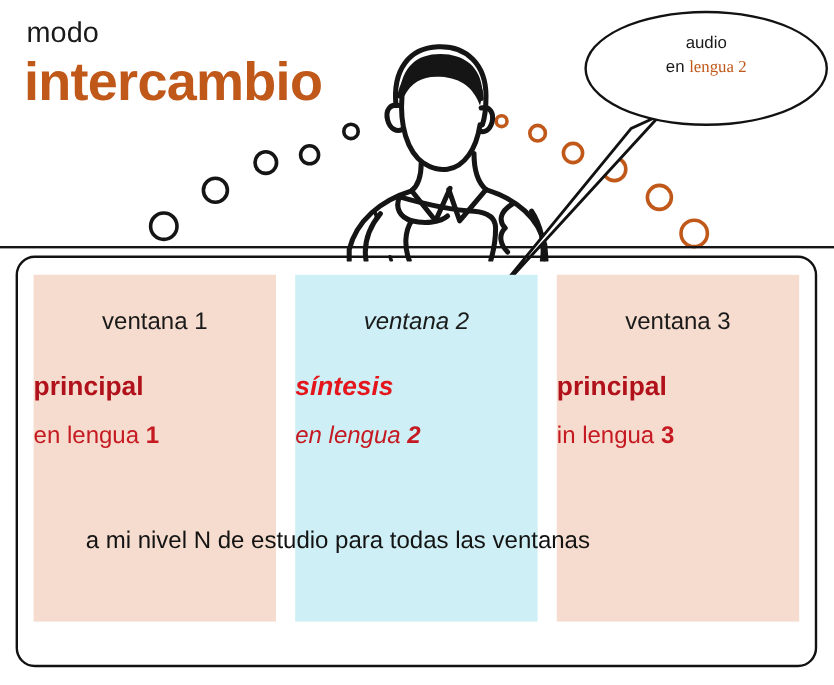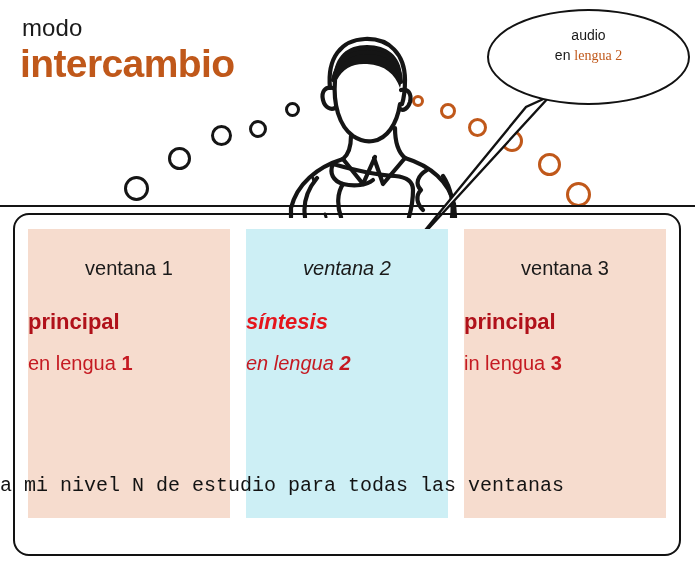--- a/index.html
+++ b/index.html
@@ -25,21 +25,21 @@
     top: 14px;
     font-size: 24px;
     color: #1a1a1a;
     letter-spacing: .1px;
     white-space: nowrap;
   }
   .title-main {
     position: absolute;
     left: 20px;
     top: 42px;
-    font-size: 39px;
+    font-size: 45px;
     font-weight: bold;
     color: #C0581A;
     letter-spacing: -0.6px;
     white-space: nowrap;
   }
 
   
   .bubble {
     position: absolute;
     border-radius: 50%;
@@ -151,27 +151,26 @@
     font-size: 20px;
     color: #C51A22;
     white-space: nowrap;
   }
   .col-lang b { font-weight: bold; }
 
   
   .footer-note {
     position: absolute;
     left: 0;
-    top: 474px;
+    top: 440px;
     width: 563px;
     text-align: center;
     font-size: 20px;
     color: #131313;
     white-space: nowrap;
-    font-family: Liberation Mono, monospace;
   }
 </style>
 </head>
 <body>
 
 <div id="canvas">
 
   <div class="modo-label">modo</div>
   <div class="title-main">intercambio</div>
 

